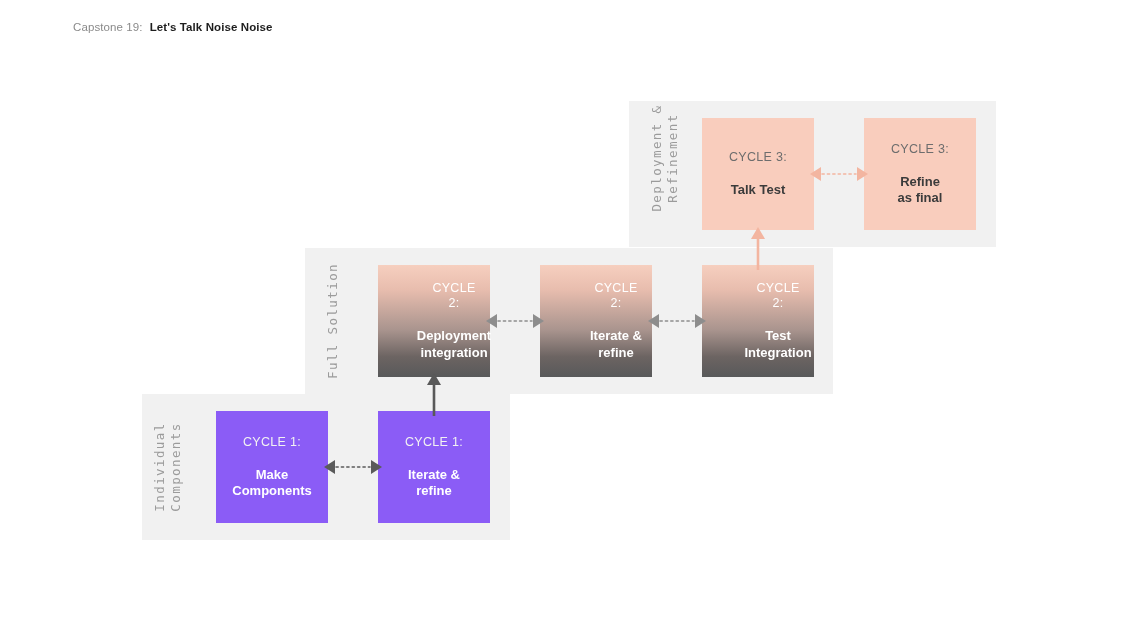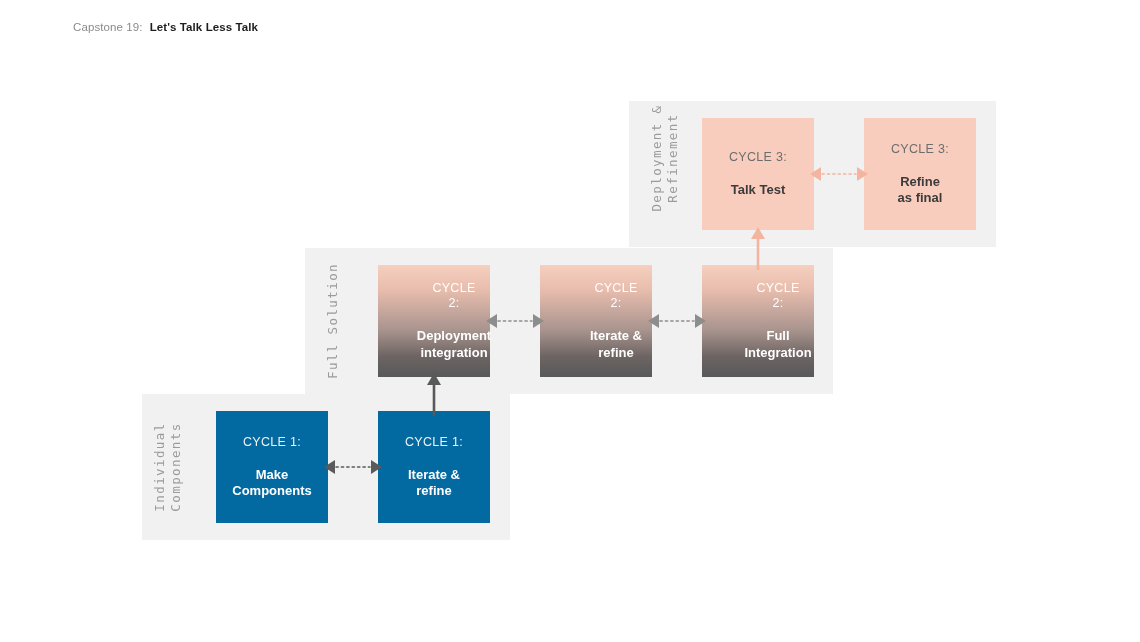--- a/index.html
+++ b/index.html
@@ -110,21 +110,21 @@
   .node-title {
     font-size: 13px;
     font-weight: 700;
     line-height: 1.25;
     margin-top: 17px;
     white-space: pre-line;
   }
 
   
   .node.dark {
-    background: #0369a1;
+    background: #8b5cf6;
     color: #ffffff;
   }
   .node.dark .node-cycle { color: #f2f2f2; }
 
   
   .node.gradient {
     background: linear-gradient(to bottom, #f6cfbf 0%, #e8bdae 22%, #a9948e 58%, #6c6462 82%, #58595a 100%);
     color: #ffffff;
     padding-left: 48px;
   }
@@ -159,21 +159,21 @@
   #arrow-c1-h  { left: 322px; top: 453px; width: 62px; height: 28px; }
   
   #arrow-v-c2-c3 { left: 744px; top: 226px; width: 28px; height: 44px; }
   #arrow-v-c1-c2 { left: 420px; top: 372px; width: 28px; height: 44px; }
 </style>
 </head>
 <body>
 
 <div class="header">
   <span class="header-eyebrow">Capstone 19:</span>
-  <span class="header-title">Let's Talk Less Talk</span>
+  <span class="header-title">Let's Talk Noise Noise</span>
 </div>
 
 <div class="stage">
 
   <div class="panel" id="panel-cycle3"></div>
   <div class="panel" id="panel-cycle2"></div>
   <div class="panel" id="panel-cycle1"></div>
 
   <div class="band-label" id="label-cycle3">
     <div>Deployment &amp;</div>
@@ -202,21 +202,21 @@
     <div class="node-title">Deployment
 integration</div>
   </div>
   <div class="node gradient" id="node-iterate2">
     <div class="node-cycle">CYCLE 2:</div>
     <div class="node-title">Iterate &amp;
 refine</div>
   </div>
   <div class="node gradient" id="node-full-integ">
     <div class="node-cycle">CYCLE 2:</div>
-    <div class="node-title">Full
+    <div class="node-title">Test
 Integration</div>
   </div>
 
   <div class="node dark" id="node-make-comp">
     <div class="node-cycle">CYCLE 1:</div>
     <div class="node-title">Make
 Components</div>
   </div>
   <div class="node dark" id="node-iterate1">
     <div class="node-cycle">CYCLE 1:</div>

